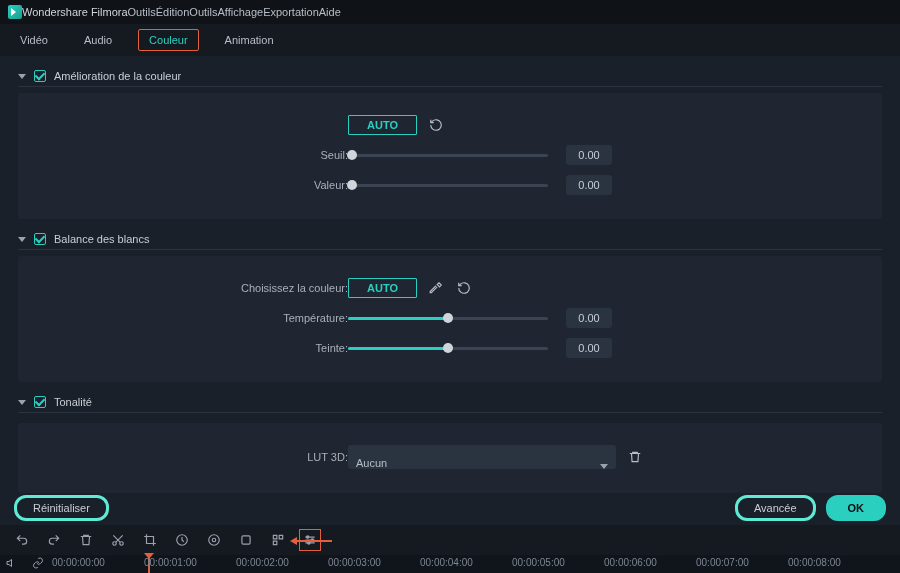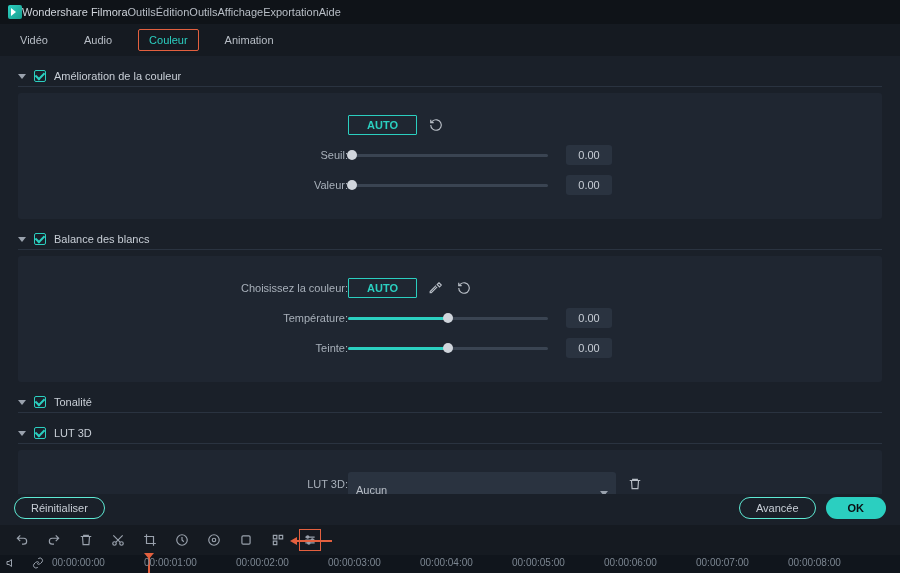--- a/index.html
+++ b/index.html
@@ -34,21 +34,21 @@
 
 .slider { position: relative; width: 200px; height: 3px; background: #3a4452; border-radius: 2px; }
 .slider .thumb { position: absolute; top: 50%; width: 10px; height: 10px; background: #d0d5dc; border-radius: 50%; transform: translate(-50%, -50%); cursor: pointer; }
 .track-fill { position: absolute; height: 3px; background: #2bcfc0; border-radius: 2px; left: 0; }
 .valbox { width: 46px; height: 20px; background: #2a3340; border-radius: 3px; display: inline-flex; align-items: center; justify-content: center; color: #c8ced6; margin-left: 8px; }
 
 .dropdown { width: 268px; height: 24px; background: #2a3340; border-radius: 3px; display: flex; align-items: flex-end; justify-content: space-between; padding: 0 8px; cursor: pointer; }
 .dd-caret { width: 0; height: 0; border-left: 4px solid transparent; border-right: 4px solid transparent; border-top: 5px solid #9aa2ad; }
 
 .footer { position: absolute; left: 0; right: 0; bottom: 48px; height: 34px; display: flex; align-items: center; justify-content: space-between; padding: 0 14px; }
-.btn-pill { border: 1px solid #5eead4; background: transparent; color: #c8ced6; padding: 4px 16px; border-radius: 12px; font-size: 11px; cursor: pointer; }
+.btn-pill { border: 3px solid #5eead4; background: transparent; color: #c8ced6; padding: 4px 16px; border-radius: 12px; font-size: 11px; cursor: pointer; }
 .btn-ok { background: #2bcfc0; color: #0a0e12; border: none; padding: 4px 22px; border-radius: 12px; font-size: 11px; font-weight: 600; cursor: pointer; }
 .foot-right { display: flex; gap: 10px; }
 
 .toolbar { position: absolute; left: 0; right: 0; bottom: 18px; height: 30px; background: #151a21; display: flex; align-items: center; padding: 0 14px; gap: 16px; }
 .tool-ico { width: 16px; height: 16px; display: inline-flex; align-items: center; justify-content: center; cursor: pointer; color: #9aa2ad; }
 .tool-ico.hl { outline: 1px solid #e3603f; outline-offset: 2px; }
 .arrow-callout { position: absolute; left: 296px; width: 36px; height: 2px; background: #e3603f; top: 50%; }
 .arrow-callout::before { content: ""; position: absolute; left: -6px; top: -3px; width: 0; height: 0; border-top: 4px solid transparent; border-bottom: 4px solid transparent; border-right: 7px solid #e3603f; }
 
 .timeline { position: absolute; left: 0; right: 0; bottom: 0; height: 18px; background: #10151c; display: flex; align-items: center; font-size: 10px; color: #7c8691; }
@@ -173,25 +173,20 @@
 
   <div class="section">
     <div class="sec-head">
       <span class="disclose"></span>
       <span class="cbx chk"></span>
       <span class="sec-title">Tonalité</span>
     </div>
   </div>
 
   <div class="section">
-    <div class="sec-head">
-      <span class="disclose"></span>
-      <span class="cbx chk"></span>
-      <span class="sec-title">LUT 3D</span>
-    </div>
     <div class="sec-body">
       <div class="row">
         <div class="row-label">LUT 3D:</div>
         <div class="row-ctl">
           <div class="dropdown">
             <span>Aucun</span>
             <span class="dd-caret"></span>
           </div>
           <span class="ico-btn">
             <svg width="14" height="14" viewBox="0 0 24 24" fill="none" stroke="currentColor" stroke-width="2">

